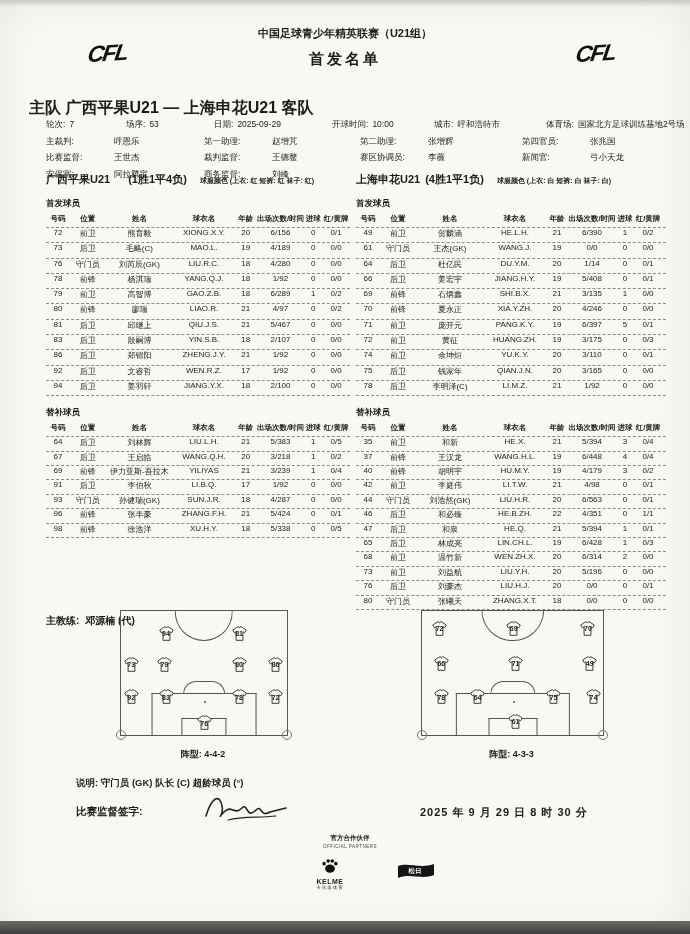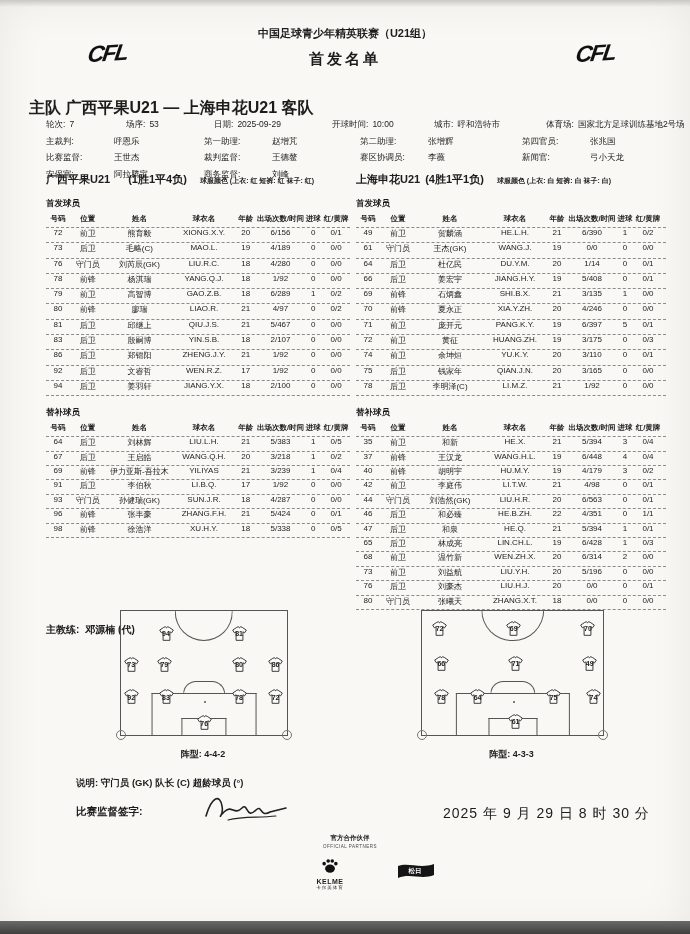--- a/index.html
+++ b/index.html
@@ -35,21 +35,21 @@
   .sec{font-size:8.5px;font-weight:bold;margin:11px 0 4px;font-family:Liberation Serif, serif;}
   .cols,.tr{display:flex;align-items:flex-start;border-bottom:1px dashed #8b8b8b;}
   .cols{font-weight:bold;height:13px;font-size:7.5px;}
   .tr{height:14.3px;}
   .rows-subs .tr{height:13.4px;}
   .rows-subs{height:164px;}
   .c0{width:24px;text-align:center}.c1{width:36px;text-align:center}
   .c2{width:68px;text-align:center}.c3{width:62px;text-align:center}
   .c4{width:22px;text-align:center}.c5{width:48px;text-align:center}
   .c6{width:18px;text-align:center}.c7{width:28px;text-align:center}
-  .coach{margin-top:22px;font-size:10px;font-weight:bold;}
+  .coach{margin-top:13px;font-size:10px;font-weight:bold;}
   .coach span{margin-right:6px;}
   
   .pitch{position:absolute;border:1.2px solid #555;}
   .pa{left:120px;top:610px;width:166px;height:124px;}
   .pb{left:421px;top:610px;width:181px;height:124px;}
   .ccircle{position:absolute;top:-1px;left:50%;transform:translateX(-50%);width:34%;height:24%;
     border:1.2px solid #555;border-top:none;border-radius:0 0 120px 120px;}
   .penbox{position:absolute;bottom:-1px;left:50%;transform:translateX(-50%);width:62%;height:34%;
     border:1.2px solid #555;border-bottom:none;}
   .penarc{position:absolute;bottom:33%;left:50%;transform:translateX(-50%);width:24%;height:10%;
@@ -63,21 +63,21 @@
   .shirt{position:absolute;width:17px;height:16px;}
   .shirt svg{display:block;}
   .shirt-num{position:absolute;top:4.5px;left:0;width:100%;text-align:center;
     font-size:7px;font-weight:bold;color:#222;}
   .flabel{position:absolute;top:748px;font-size:9px;font-weight:bold;text-align:center;}
   .fla{left:120px;width:166px}.flb{left:421px;width:181px}
   
   .note{position:absolute;top:777px;left:76px;font-size:9.5px;font-weight:bold;}
   .siglabel{position:absolute;top:805px;left:76px;font-size:10.5px;font-weight:bold;}
   .sig{position:absolute;top:786px;left:198px;}
-  .datetime{position:absolute;top:805px;left:443px;font-size:14px;font-weight:normal;letter-spacing:1px;}
+  .datetime{position:absolute;top:805px;left:420px;font-size:11px;font-weight:bold;letter-spacing:1px;}
   .partners{position:absolute;top:834px;left:255px;width:190px;text-align:center;}
   .pt1{font-size:6.5px;font-weight:bold;}
   .pt2{font-size:4.5px;color:#444;margin-top:1px;letter-spacing:.5px;}
   .kelme{position:absolute;top:856px;left:306px;width:48px;text-align:center;}
   .kelme svg{display:inline-block;}
   .kname{font-size:7px;font-weight:900;letter-spacing:.5px;}
   .ksub{font-size:4.5px;letter-spacing:1px;}
   .flag{position:absolute;top:861px;left:396px;}
   .bottom-band{position:absolute;left:0;top:921px;width:100%;height:13px;
     background:linear-gradient(#6a6a68,#3f3f3d);}

